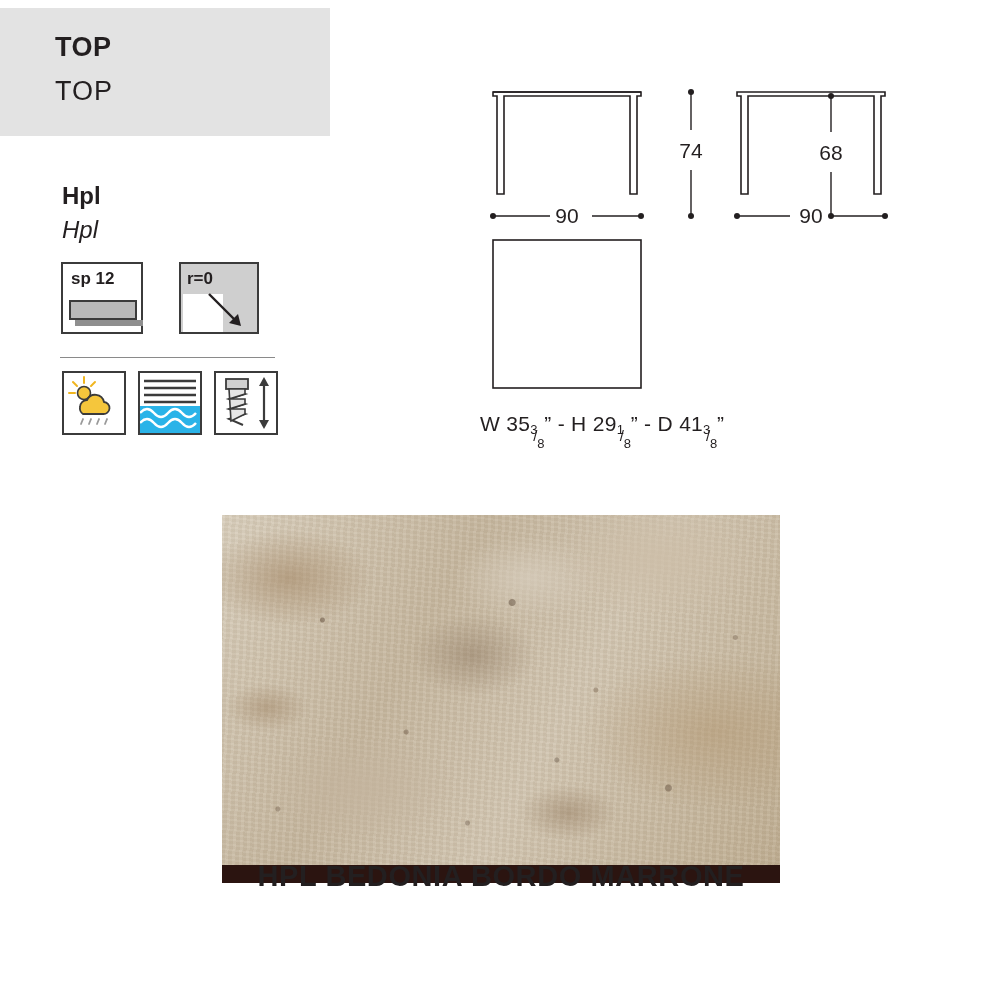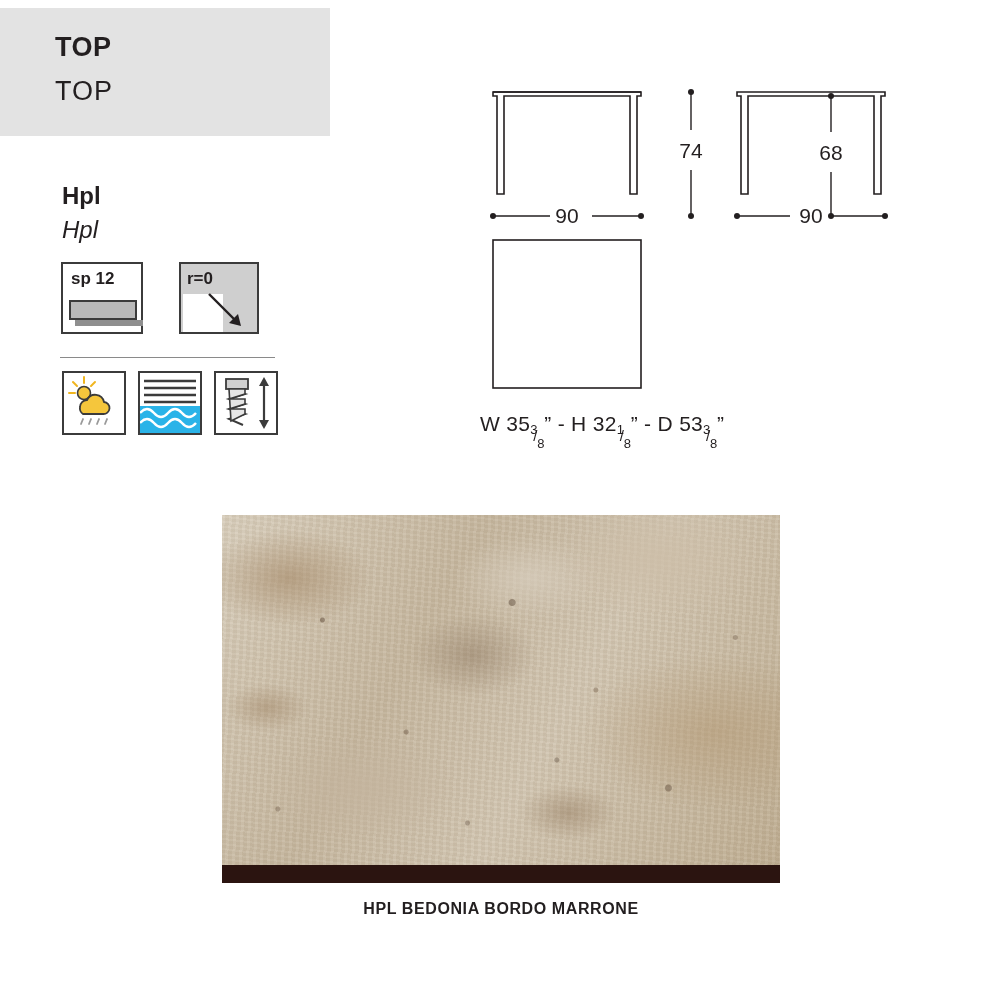--- a/index.html
+++ b/index.html
@@ -164,24 +164,24 @@
       radial-gradient(circle at 92% 35%, rgba(80,58,40,0.28) 0 2px, rgba(80,58,40,0) 3px),
       radial-gradient(circle at 60% 70%, rgba(60,42,28,0.30) 0 2px, rgba(60,42,28,0) 3px);
   }
   .swatch-edge {
     position: absolute; left: 0; top: 350px;
     width: 558px; height: 18px;
     background: #2b1410;
   }
   .swatch-caption {
     position: absolute;
-    left: 222px; top: 900px;
+    left: 222px; top: 860px;
     width: 558px;
     text-align: center;
-    font-size: 16px;
+    font-size: 29px;
     font-weight: bold;
     letter-spacing: 0.6px;
   }
 </style>
 </head>
 <body>
 
 <div class="page">
 
   <div class="header-band"></div>
@@ -300,23 +300,23 @@
       </g>
       <circle cx="371" cy="26" r="3" fill="#231f20"></circle>
       <circle cx="371" cy="146" r="3" fill="#231f20"></circle>
       <text x="371" y="90" text-anchor="middle" font-family="Liberation Sans, sans-serif" font-size="21" fill="#231f20">68</text>
     </svg>
   </div>
 
   <div class="dims-text">
     <span>W 35</span><span class="frac"><span class="n">3</span><span class="s">/</span><span class="d">8</span></span><span>”</span>
     <span>-</span>
-    <span>H 32</span><span class="frac"><span class="n">1</span><span class="s">/</span><span class="d">8</span></span><span>”</span>
+    <span>H 29</span><span class="frac"><span class="n">1</span><span class="s">/</span><span class="d">8</span></span><span>”</span>
     <span>-</span>
-    <span>D 53</span><span class="frac"><span class="n">3</span><span class="s">/</span><span class="d">8</span></span><span>”</span>
+    <span>D 41</span><span class="frac"><span class="n">3</span><span class="s">/</span><span class="d">8</span></span><span>”</span>
   </div>
 
   <div class="swatch-wrap">
     <div class="swatch">
       <div class="swatch-speck"></div>
     </div>
     <div class="swatch-edge"></div>
   </div>
   <div class="swatch-caption">HPL BEDONIA BORDO MARRONE</div>
 

